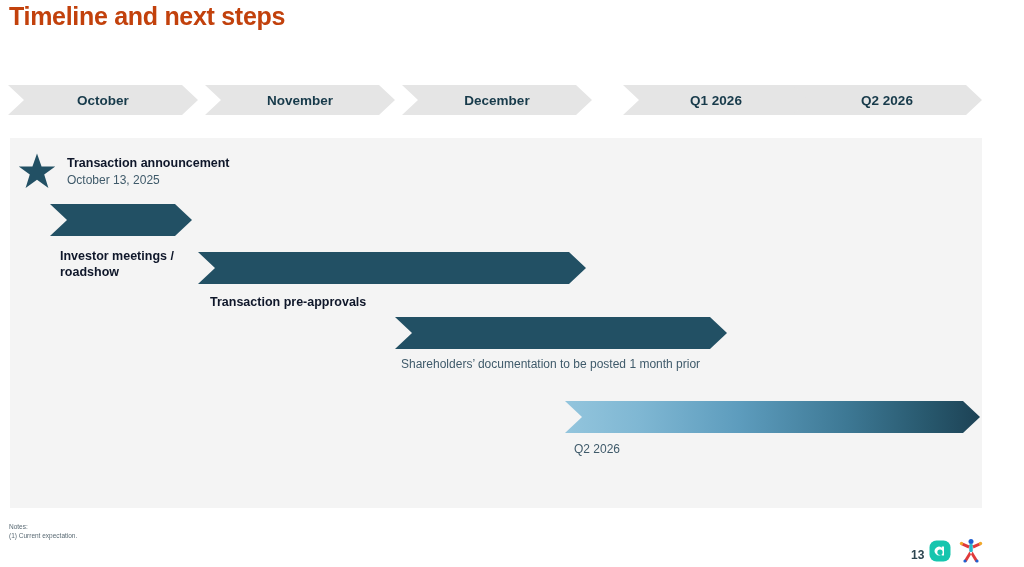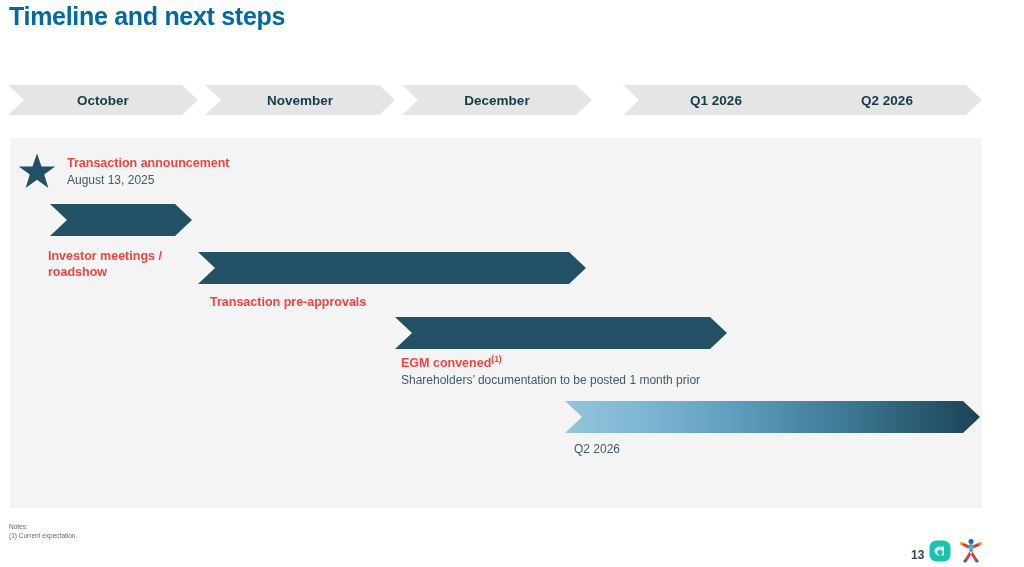--- a/index.html
+++ b/index.html
@@ -17,21 +17,21 @@
   }
 
   
   #slide-title {
     position: absolute;
     left: 9px;
     top: 2px;
     font-size: 25px;
     font-weight: bold;
     letter-spacing: -0.3px;
-    color: #0369a1;
+    color: #c2410c;
     white-space: nowrap;
   }
 
   
   #phase-strip {
     position: absolute;
     left: 8px;
     top: 85px;
     width: 975px;
     height: 30px;
@@ -83,21 +83,21 @@
     background: linear-gradient(to right, #93c5dd 0%, #7fb7d3 18%, #5d9cbd 42%, #3d7894 68%, #27576c 88%, #1d4255 100%);
   }
 
   
   .milestone-label {
     position: absolute;
   }
   .milestone-label .ttl {
     font-size: 12.5px;
     font-weight: bold;
-    color: #ef4444;
+    color: #0f172a;
     line-height: 16px;
     white-space: pre-line;
   }
   .milestone-label .sub {
     font-size: 12px;
     font-weight: normal;
     color: #3f5a6a;
     line-height: 16px;
     margin-top: 1px;
   }
@@ -168,34 +168,33 @@
 
 <div id="star-icon">
   <svg viewBox="0 0 100 100" width="38" height="38" aria-hidden="true">
     <polygon points="50,4 62,38 98,38 69,59 80,95 50,73 20,95 31,59 2,38 38,38" fill="#225064"></polygon>
   </svg>
 </div>
 
 <div id="milestones-layer">
     <div class="milestone-label" style="left: 67px; top: 155px;">
       <div class="ttl"><span>Transaction announcement</span></div>
-      <div class="sub">August 13, 2025</div>
+      <div class="sub">October 13, 2025</div>
     </div>
     <div class="milestone-bar" style="left: 50px; top: 204px; width: 142px;"></div>
-    <div class="milestone-label" style="left: 48px; top: 248px;">
+    <div class="milestone-label" style="left: 60px; top: 248px;">
       <div class="ttl"><span>Investor meetings /
 roadshow</span></div>
     </div>
     <div class="milestone-bar" style="left: 198px; top: 252px; width: 388px;"></div>
     <div class="milestone-label" style="left: 210px; top: 294px;">
       <div class="ttl"><span>Transaction pre-approvals</span></div>
     </div>
     <div class="milestone-bar" style="left: 395px; top: 317px; width: 332px;"></div>
     <div class="milestone-label" style="left: 401px; top: 355px;">
-      <div class="ttl"><span>EGM convened</span><sup>(1)</sup></div>
       <div class="sub">Shareholders’ documentation to be posted 1 month prior</div>
     </div>
     <div class="milestone-bar gradient" style="left: 565px; top: 401px; width: 415px;"></div>
     <div class="milestone-label" style="left: 574px; top: 440px;">
       <div class="sub">Q2 2026</div>
     </div>
   </div>
 
 <div id="notes-block">
   <div>Notes:</div>

